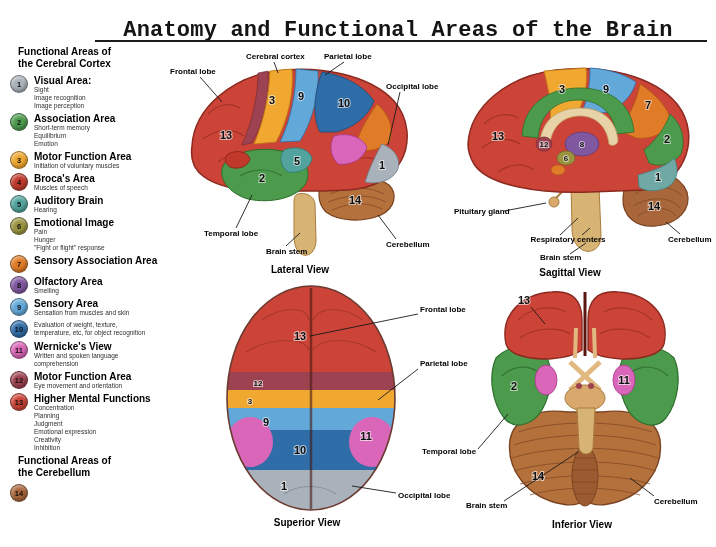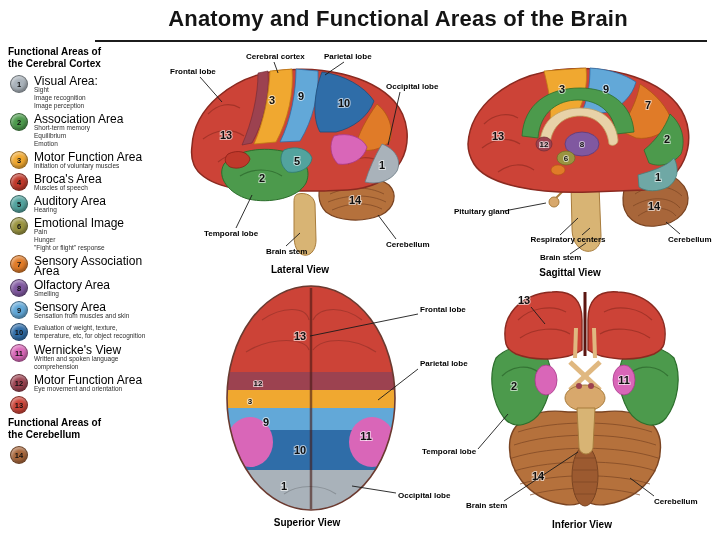--- a/index.html
+++ b/index.html
@@ -4,36 +4,36 @@
 <style>
   html,body{margin:0;padding:0;}
   body{
     width:716px;height:547px;position:relative;overflow:hidden;
     background:#ffffff;
     font-family:"Liberation Sans",sans-serif;
     -webkit-font-smoothing:antialiased;
   }
   
   .title-wrap{position:absolute;left:90px;top:6px;width:616px;text-align:center;}
-  .title-wrap h1{margin:0;font-size:22px;font-weight:bold;color:#141414;letter-spacing:.2px;}
+  .title-wrap h1{margin:12px;font-size:22px;font-weight:bold;color:#141414;letter-spacing:.2px;font-family:Liberation Mono, monospace;}
   .title-rule{position:absolute;left:95px;top:40px;width:612px;height:2px;background:#1c1c1c;}
 
   
   .legend{position:absolute;left:6px;top:46px;width:152px;}
   .legend-heading{font-size:10px;font-weight:bold;color:#000;line-height:12px;
-    white-space:pre-line;margin:0 0 5px 2px;}
+    white-space:pre-line;margin:0 0 5px 12px;}
   .legend-heading.second{margin-top:3px;}
   .legend-item{display:flex;align-items:flex-start;gap:6px;margin:0 0 3px 4px;}
   .num-circle{flex:0 0 auto;width:16px;height:16px;border-radius:50%;
     border:1.5px solid rgba(0,0,0,.38);
     box-shadow:inset -1px -2px 3px rgba(0,0,0,.3), inset 1px 2px 3px rgba(255,255,255,.45);
     display:flex;align-items:center;justify-content:center;
     font-size:7.5px;font-weight:bold;color:#101010;}
   .legend-text{padding-top:1px;}
-  .legend-name{font-size:12px;font-weight:normal;color:#000;line-height:10px;}
+  .legend-name{font-size:10px;font-weight:bold;color:#000;line-height:10px;}
   .legend-details{font-size:6.5px;color:#2e2e2e;line-height:8px;white-space:pre-line;}
 
   
   .view{position:absolute;}
   .num{font-family:"Liberation Sans",sans-serif;font-weight:bold;font-size:11px;fill:#101010;
        text-anchor:middle;paint-order:stroke;stroke:rgba(255,255,255,.6);stroke-width:2px;}
   .num-sm{font-size:8px;}
   .lbl{font-family:"Liberation Sans",sans-serif;font-weight:bold;font-size:8px;fill:#000;}
   .cap{font-family:"Liberation Sans",sans-serif;font-weight:bold;font-size:10px;fill:#000;text-anchor:middle;}
   .leader{stroke:#1a1a1a;stroke-width:.9;fill:none;}
@@ -82,21 +82,21 @@
   <div class="legend-item">
     <span class="num-circle" style="background: rgb(192, 57, 43);">4</span>
     <div class="legend-text">
         <div class="legend-name">Broca's Area</div>
     <div class="legend-details">Muscles of speech</div>
       </div>
   </div>
   <div class="legend-item">
     <span class="num-circle" style="background: rgb(82, 163, 158);">5</span>
     <div class="legend-text">
-        <div class="legend-name">Auditory Area</div>
+        <div class="legend-name">Auditory Brain</div>
     <div class="legend-details">Hearing</div>
       </div>
   </div>
   <div class="legend-item">
     <span class="num-circle" style="background: rgb(154, 148, 64);">6</span>
     <div class="legend-text">
         <div class="legend-name">Emotional Image</div>
     <div class="legend-details">Pain
 Hunger
 "Fight or flight" response</div>
@@ -139,20 +139,29 @@
   </div>
   <div class="legend-item">
     <span class="num-circle" style="background: rgb(156, 66, 80);">12</span>
     <div class="legend-text">
         <div class="legend-name">Motor Function Area</div>
     <div class="legend-details">Eye movement and orientation</div>
       </div>
   </div>
   <div class="legend-item">
     <span class="num-circle" style="background: rgb(204, 67, 55);">13</span>
+    <div class="legend-text">
+        <div class="legend-name">Higher Mental Functions</div>
+    <div class="legend-details">Concentration
+Planning
+Judgment
+Emotional expression
+Creativity
+Inhibition</div>
+      </div>
   </div>
 
   <div class="legend-heading second">Functional Areas of
 the Cerebellum</div>
 
   <div class="legend-item">
     <span class="num-circle" style="background: rgb(168, 102, 58);">14</span>
   </div>
 </aside>
 

